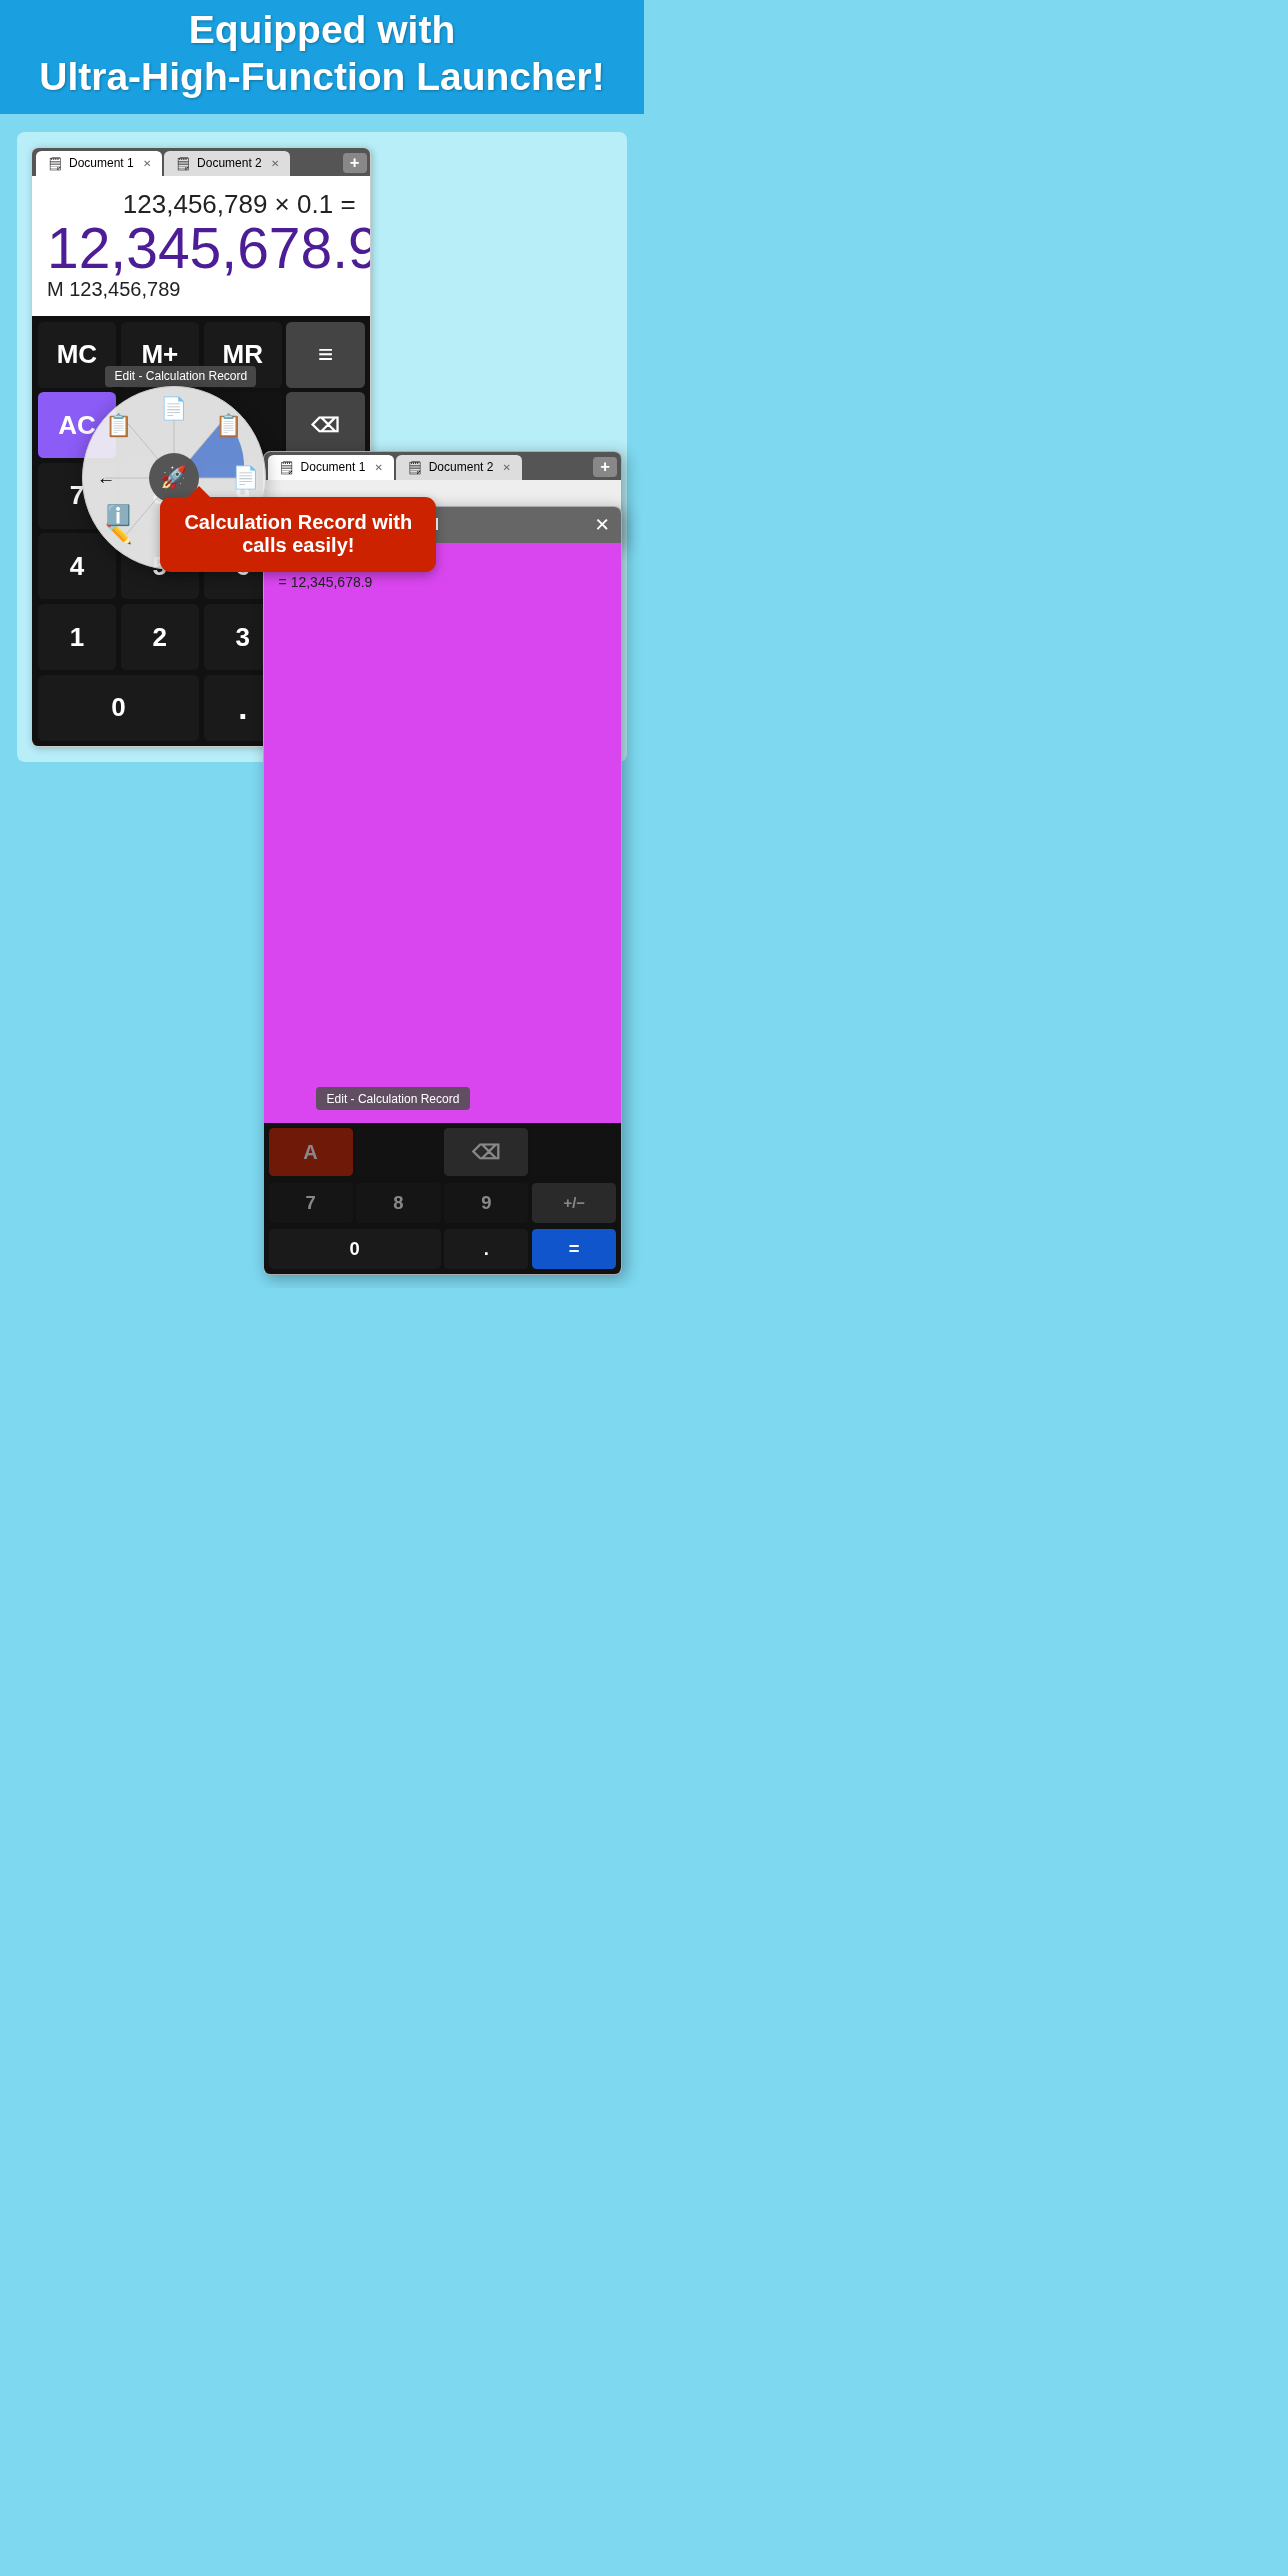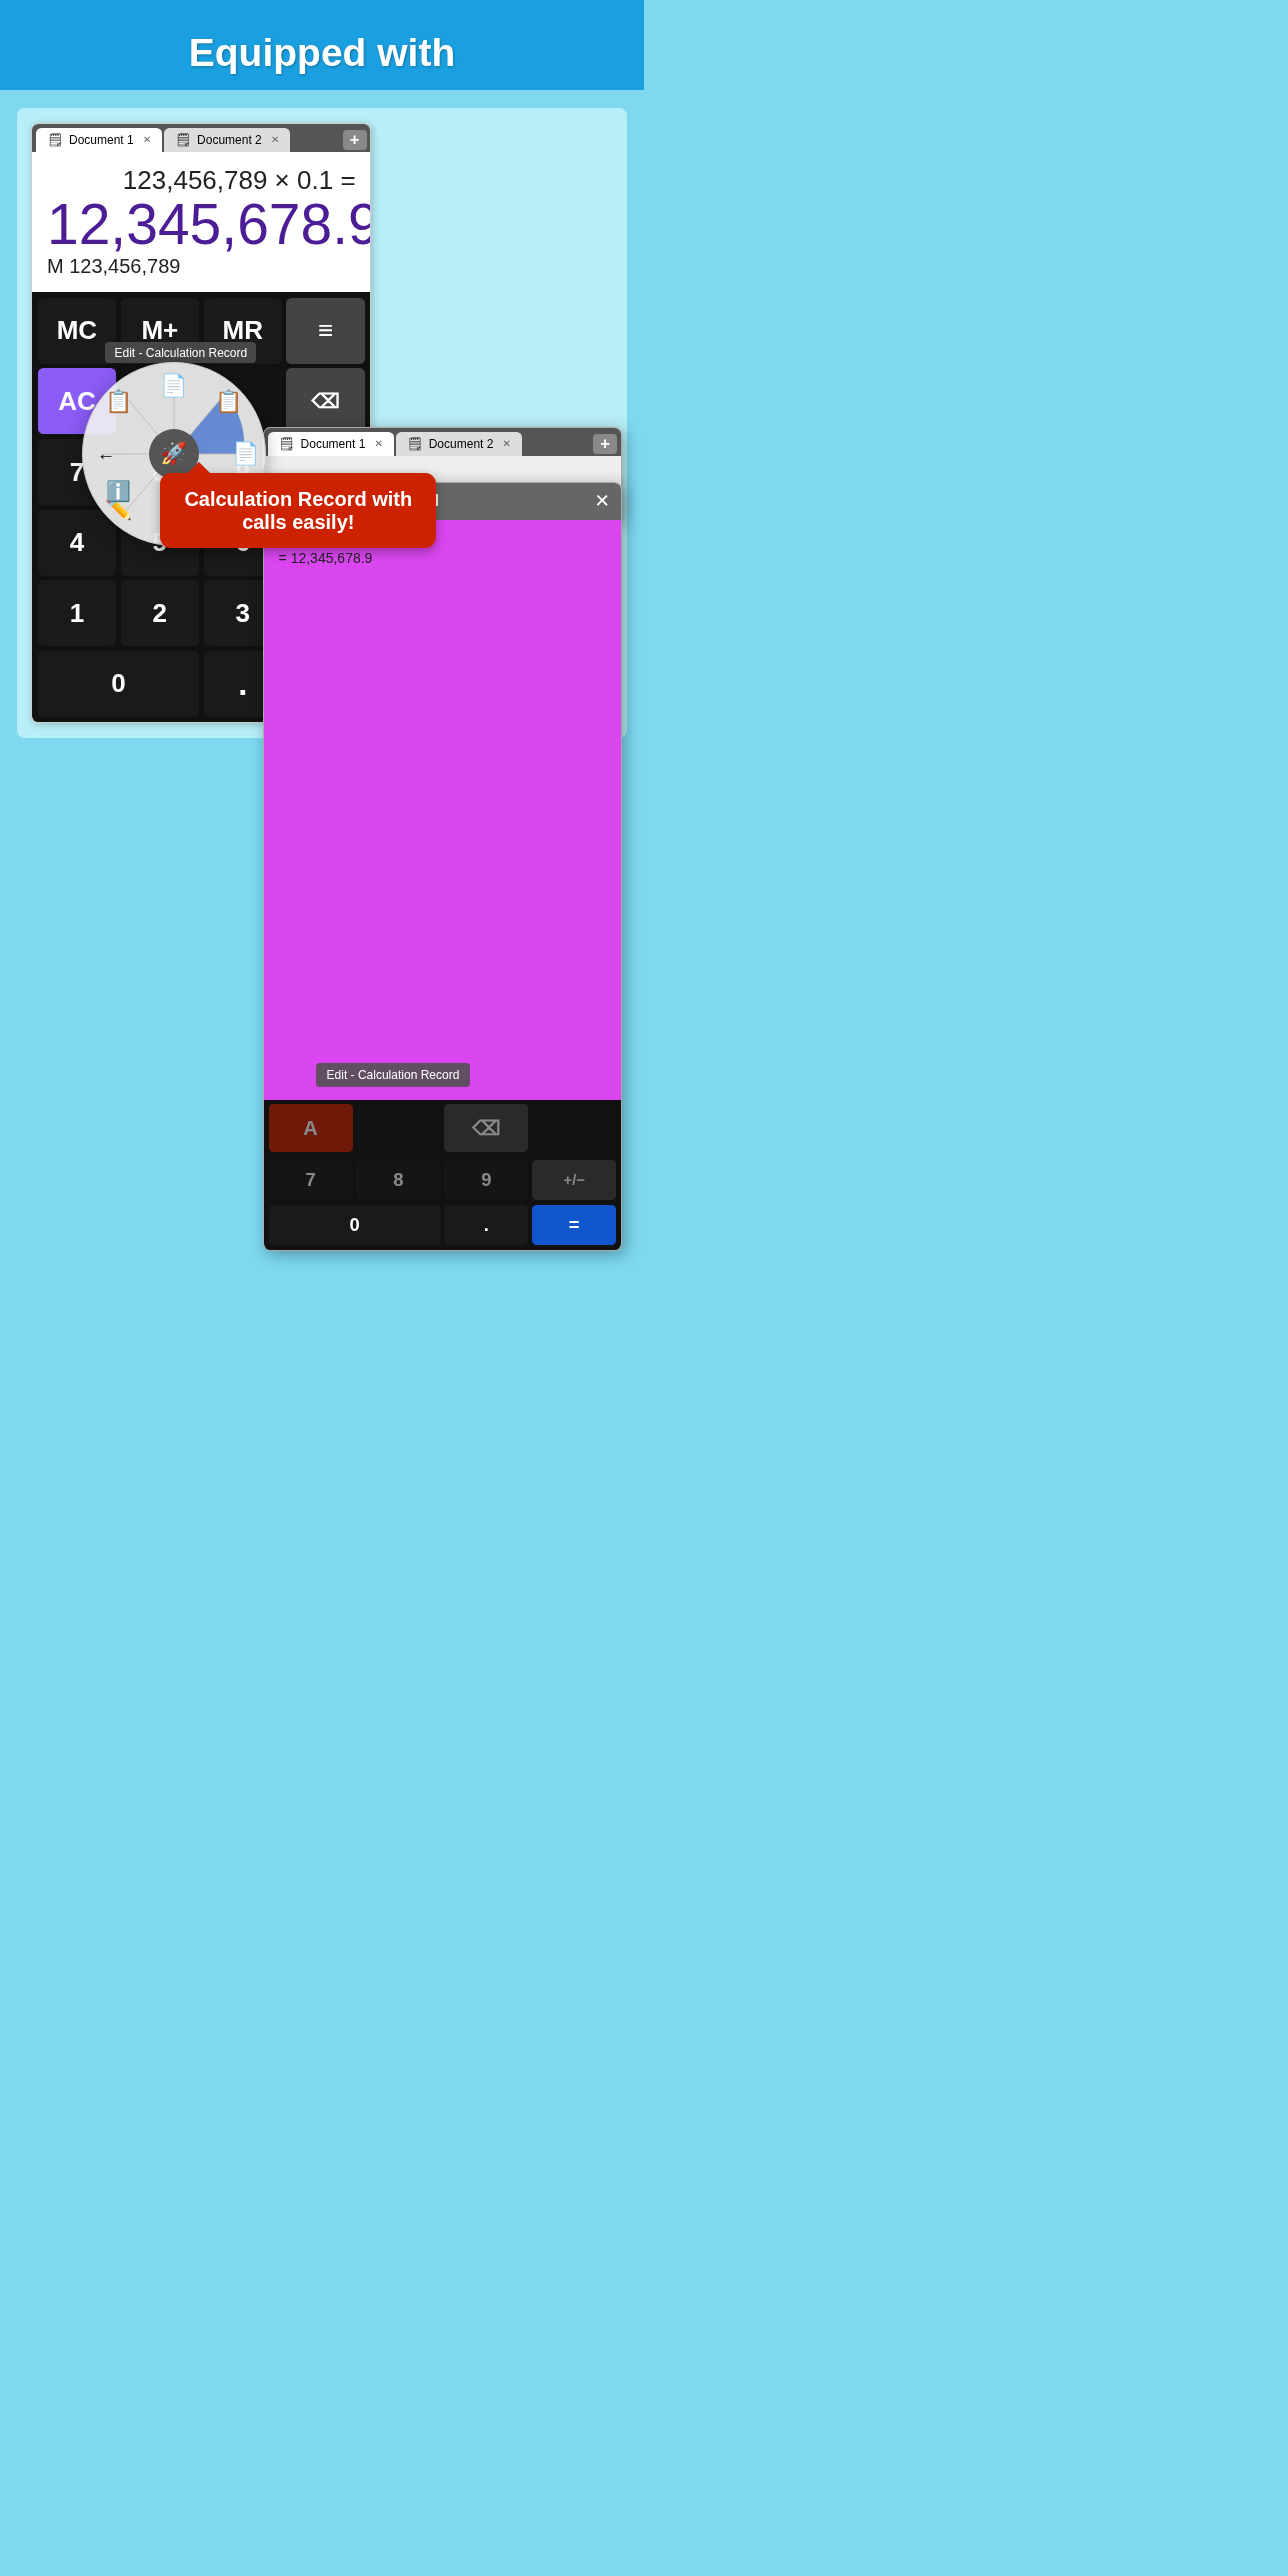--- a/index.html
+++ b/index.html
@@ -8,21 +8,21 @@
       min-height: 1288px;
       background: #7dd8f0;
       font-family: Arial, sans-serif;
       overflow-x: hidden;
     }
 
     
     .header {
       background: #1aa0e0;
       text-align: center;
-      padding: 30px 28px 13px;
+      padding: 7px 28px 13px;
     }
     .header-text {
       color: white;
       font-size: 39px;
       font-weight: 900;
       line-height: 1.2;
       text-shadow: 0.9px 0.9px 2.8px rgba(0,0,0,0.3);
     }
 
     
@@ -350,20 +350,21 @@
     .pkey.blue { background: #1155cc; }
     .pkey.gray { background: #444; }
     .pkey.wide2 { grid-column: span 2; }
   </style>
 </head>
 <body>
 
 <div class="header">
   <div class="header-text">
     <span>Equipped with</span><br>
+    <span>Ultra-High-Function Launcher!</span>
   </div>
 </div>
 
 <div class="main-area">
   <div class="calc-wrapper">
 
     <div class="calculator">
 
       <div class="calc-tabs">
         <div class="calc-tab active">

